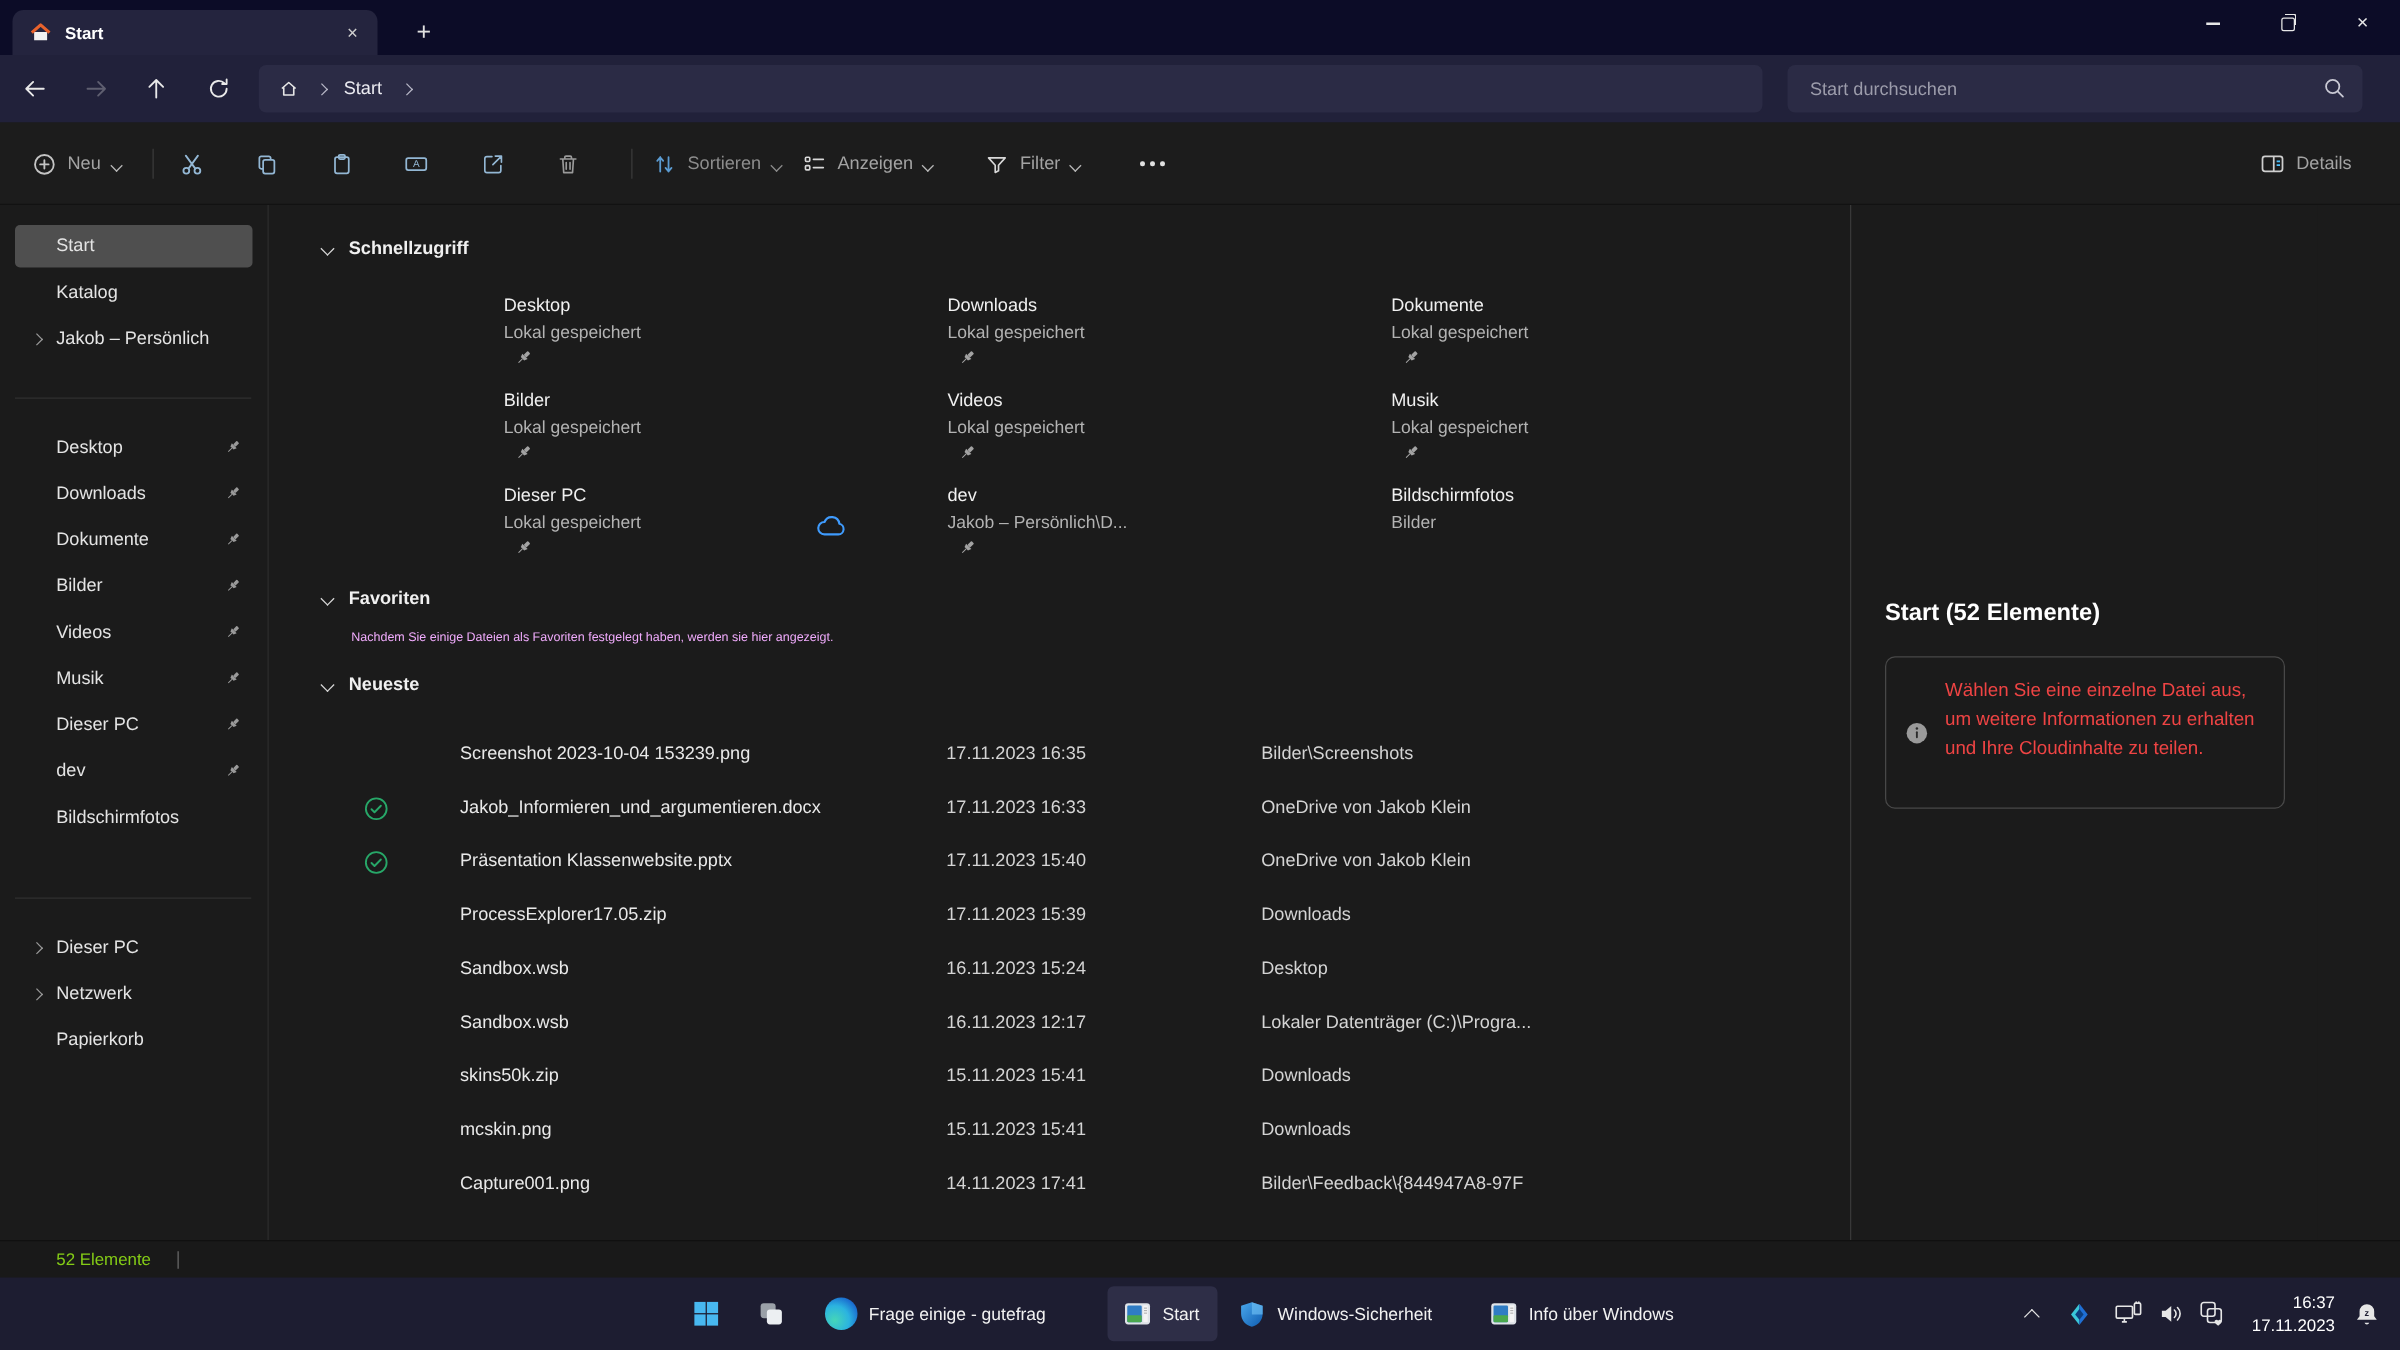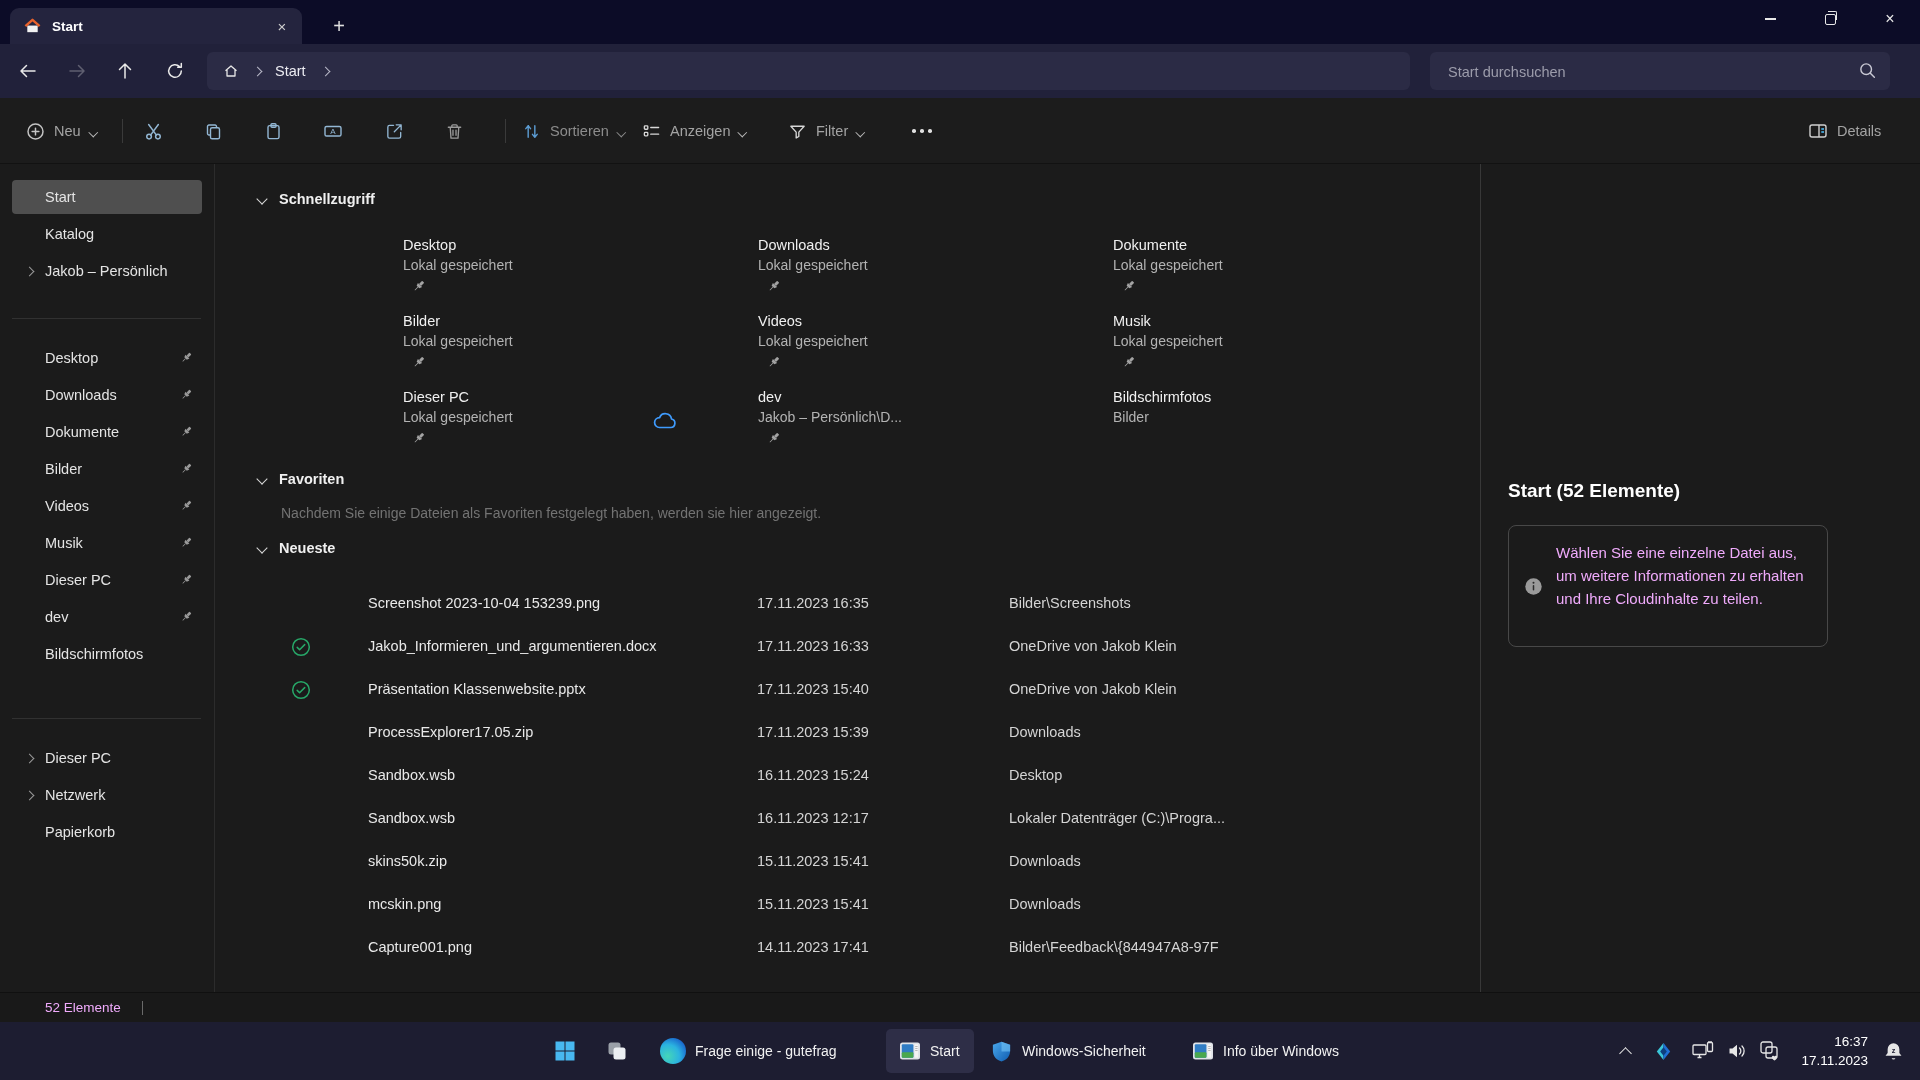--- a/index.html
+++ b/index.html
@@ -61,44 +61,44 @@
              padding-left:33px;box-sizing:border-box;font-size:14.5px;color:#e4e4e4}
   .side-item.selected{background:#4f4f4f}
   .side-item .chev{position:absolute;left:14px;width:6px;height:6px;color:#9a9a9a}
   .side-pin{position:absolute;right:9px;top:10px}
 
   
   .content{position:absolute;left:216px;top:164px;width:1329px;height:828px;overflow:hidden;background:#1b1b1b}
   .sec-header{position:absolute;left:42px;display:flex;align-items:center;gap:13px;font-size:14.5px;font-weight:700;color:#f0f0f0}
   .sec-header .chev{width:7px;height:7px;color:#d8d8d8}
   .sec-quick{top:27px}.sec-fav{top:307px}.sec-recent{top:376px}
-  .fav-empty{position:absolute;left:65px;top:341px;font-size:14px;color:#737373}
+  .fav-empty{position:absolute;left:65px;top:341px;font-size:10px;color:#f0abfc}
   .tiles{position:absolute;left:187px;top:71px;width:1070px;display:flex;flex-wrap:wrap}
   .tile{position:relative;width:355px;height:76px}
   .tile-title{font-size:14.5px;line-height:20px;color:#f0f0f0;white-space:nowrap}
   .tile-sub{font-size:14px;line-height:20px;color:#b3b3b3;white-space:nowrap}
   .tile-pin{margin:4px 0 0 9px}
   .tile-cloud{position:absolute;left:-105px;top:25px}
   .recent{position:absolute;left:0;top:419px;width:100%}
   .file-row{position:relative;height:43px}
   .row-check{position:absolute;left:75px;top:11px}
   .row-name{position:absolute;left:152px;top:12px;font-size:14.5px;color:#e9e9e9;white-space:nowrap}
   .row-date{position:absolute;left:541px;top:12px;font-size:14.5px;color:#d4d4d4;white-space:nowrap}
   .row-loc{position:absolute;left:793px;top:12px;font-size:14.5px;color:#d4d4d4;white-space:nowrap}
 
   
   .details{position:absolute;left:1480px;top:164px;width:374px;height:828px;background:#1b1b1b;border-left:1px solid #383838;box-sizing:border-box}
   .dp-title{position:absolute;left:27px;top:316px;font-size:19px;font-weight:700;color:#fff}
   .dp-box{position:absolute;left:27px;top:361px;width:320px;height:122px;border:1px solid #484848;border-radius:8px;box-sizing:border-box}
   .dp-info-ic{position:absolute;left:15px;top:51px}
-  .dp-text{position:absolute;left:47px;top:15px;right:13px;font-size:15px;line-height:23px;color:#f0abfc}
+  .dp-text{position:absolute;left:47px;top:15px;right:13px;font-size:15px;line-height:23px;color:#ef4444}
 
   
   .statusbar{position:absolute;left:0;top:992px;width:1920px;height:30px;background:#191919;border-top:1px solid #101010;
-             box-sizing:border-box;display:flex;align-items:center;font-size:13.5px;color:#f0abfc}
+             box-sizing:border-box;display:flex;align-items:center;font-size:13.5px;color:#84cc16}
   .status-count{margin-left:45px}
   .status-vr{margin-left:21px;width:1px;height:14px;background:#6a6a6a}
 
   
   .taskbar{position:absolute;left:0;top:1022px;width:1920px;height:58px;background:#1d1d31}
   .tk-btn{position:absolute;top:7px;height:44px;display:flex;align-items:center;border-radius:5px}
   .tk-label{margin-left:9px;font-size:14px;color:#f2f2f2;white-space:nowrap}
   .tk-active{background:#2e2e47}
   .edge-ic{width:26px;height:26px;border-radius:50%;
            background:radial-gradient(circle at 30% 70%,#45d6b8 0%,#2bb3e0 45%,#1b6fd0 75%,#16449e 100%)}

